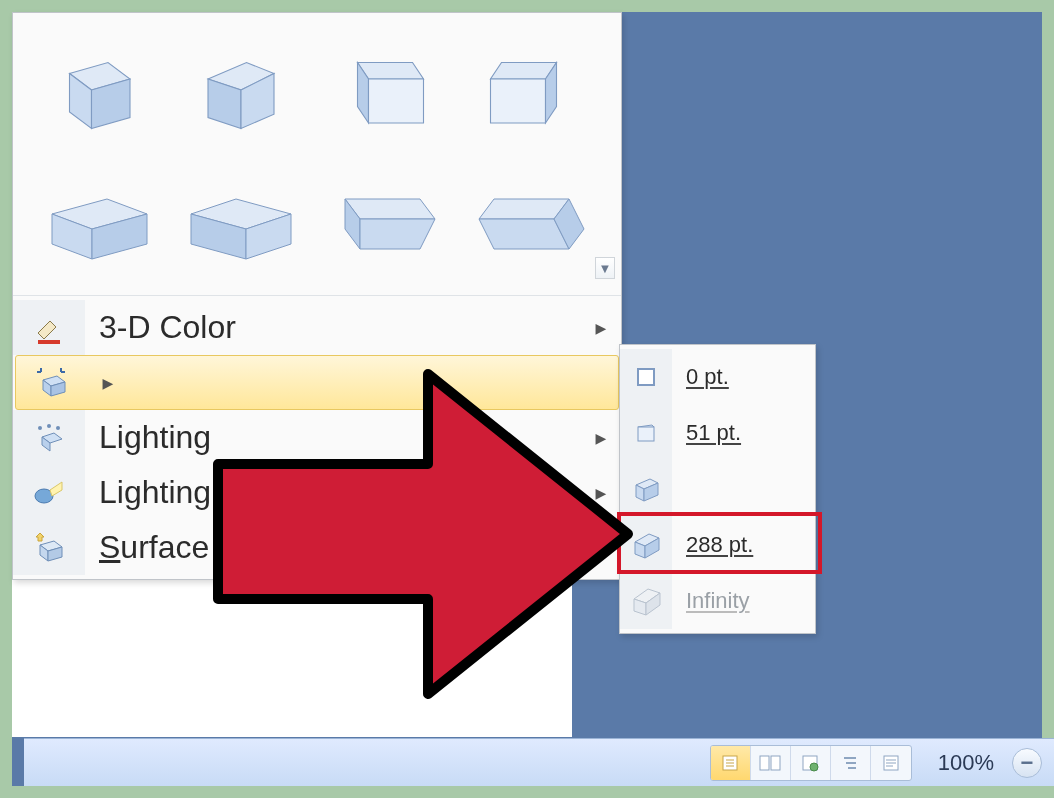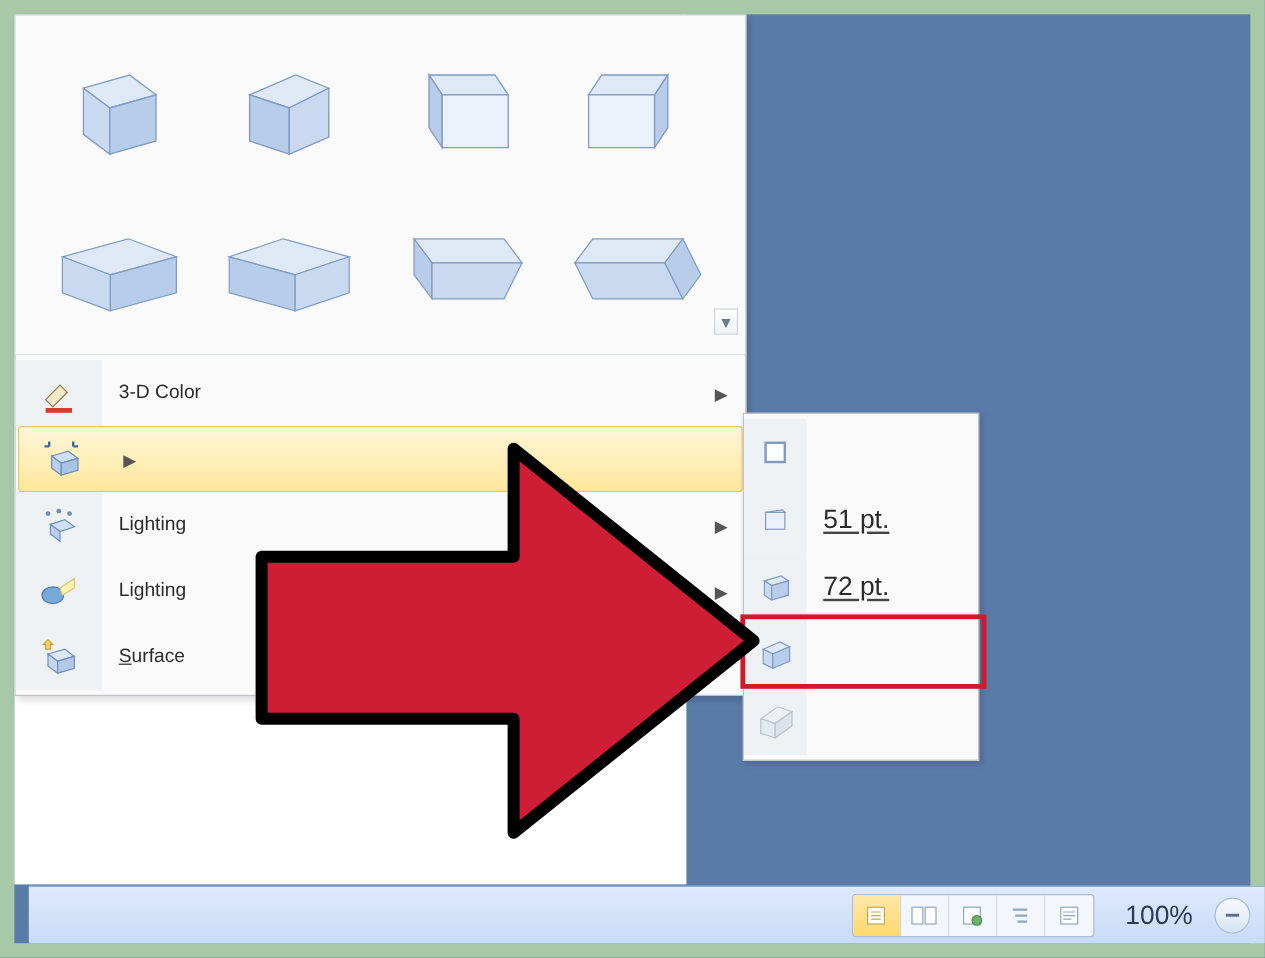--- a/index.html
+++ b/index.html
@@ -84,21 +84,21 @@
     width: 72px;
     display: flex;
     align-items: center;
     justify-content: center;
     height: 100%;
     background: #eef1f4;
   }
   .menu-item.highlight .menu-icon-col { background: transparent; }
   .menu-label {
     flex: 1;
-    font-size: 16px;
+    font-size: 32px;
     color: #2b2b2b;
     padding-left: 14px;
   }
   .menu-arrow {
     width: 40px;
     color: #555;
     font-size: 14px;
     text-align: center;
   }
   .underline-first::first-letter { text-decoration: underline; }
@@ -325,57 +325,59 @@
   </div>
 
   <div class="submenu">
 
   <div class="sub-item">
         <div class="sub-icon-col">
           <svg class="depth-cube" viewBox="0 0 30 30">
             <rect x="7" y="7" width="16" height="16" fill="#fff" stroke="#7f9bc2" stroke-width="2"></rect>
           </svg>
         </div>
+        <div class="sub-label">0 pt.</div>
       </div>
       <div class="sub-item">
         <div class="sub-icon-col">
           <svg class="depth-cube" viewBox="0 0 30 30">
             <polygon points="7,9 21,7 23,9 9,11" fill="#dfe9f6" stroke="#7f9bc2"></polygon>
             <rect x="7" y="9" width="16" height="14" fill="#eaf1fa" stroke="#7f9bc2"></rect>
           </svg>
         </div>
         <div class="sub-label">51 pt.</div>
-      </div>
-      <div class="sub-item">
-        <div class="sub-icon-col">
-          <svg class="depth-cube" viewBox="0 0 30 30">
-            <polygon points="6,10 20,6 26,10 12,14" fill="#dfe9f6" stroke="#7f9bc2"></polygon>
-            <polygon points="6,10 12,14 12,26 6,22" fill="#c9daf0" stroke="#7f9bc2"></polygon>
-            <polygon points="12,14 26,10 26,22 12,26" fill="#b7cde9" stroke="#7f9bc2"></polygon>
-          </svg>
-        </div>
-        <div class="sub-label">72 pt.</div>
       </div>
       <div class="sub-item">
         <div class="sub-icon-col">
           <svg class="depth-cube" viewBox="0 0 30 30">
             <polygon points="5,11 19,5 27,9 13,15" fill="#dfe9f6" stroke="#7f9bc2"></polygon>
             <polygon points="5,11 13,15 13,27 5,23" fill="#c9daf0" stroke="#7f9bc2"></polygon>
             <polygon points="13,15 27,9 27,21 13,27" fill="#b7cde9" stroke="#7f9bc2"></polygon>
           </svg>
         </div>
       </div>
       <div class="sub-item">
         <div class="sub-icon-col">
           <svg class="depth-cube" viewBox="0 0 30 30">
+            <polygon points="4,12 18,4 28,8 14,16" fill="#dfe9f6" stroke="#7f9bc2"></polygon>
+            <polygon points="4,12 14,16 14,28 4,24" fill="#c9daf0" stroke="#7f9bc2"></polygon>
+            <polygon points="14,16 28,8 28,20 14,28" fill="#b7cde9" stroke="#7f9bc2"></polygon>
+          </svg>
+        </div>
+        <div class="sub-label">288 pt.</div>
+      </div>
+      <div class="sub-item">
+        <div class="sub-icon-col">
+          <svg class="depth-cube" viewBox="0 0 30 30">
             <polygon points="3,13 17,3 29,7 15,17" fill="#eef1f4" stroke="#b9c3cf"></polygon>
             <polygon points="3,13 15,17 15,29 3,25" fill="#e5eaf0" stroke="#b9c3cf"></polygon>
             <polygon points="15,17 29,7 29,19 15,29" fill="#dde3ea" stroke="#b9c3cf"></polygon>
           </svg>
         </div>
+        <div class="sub-label dim">Infinity</div>
       </div>
     </div>
 
   <div class="highlight-box"></div>
 
   <svg class="big-arrow" viewBox="0 0 460 360">
     <path d="M 30 120
              L 240 120
              L 240 30
              L 440 190

